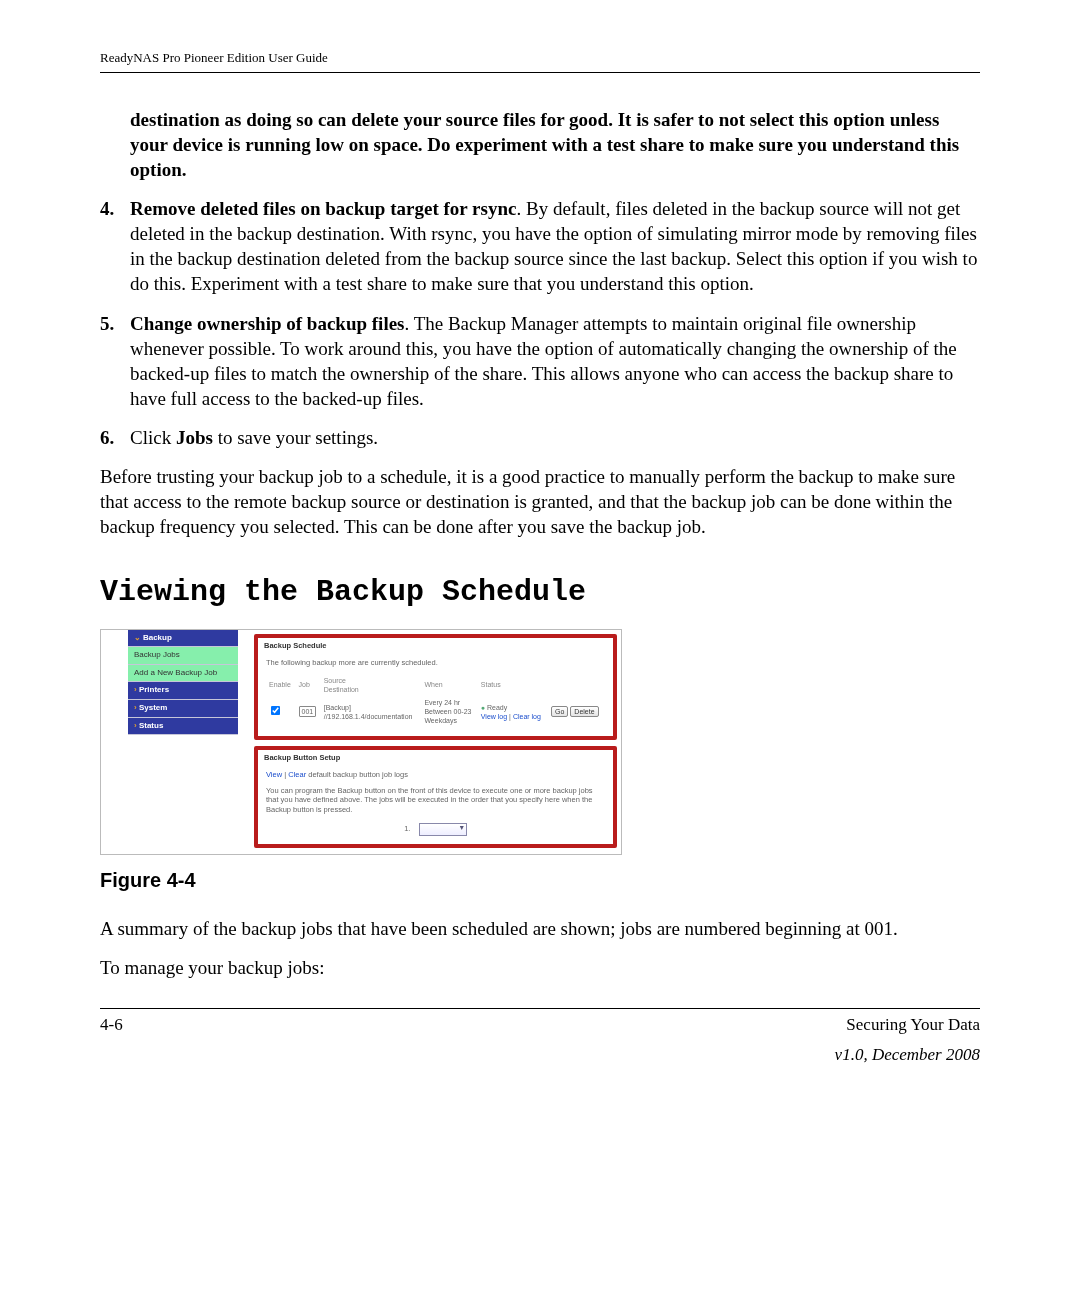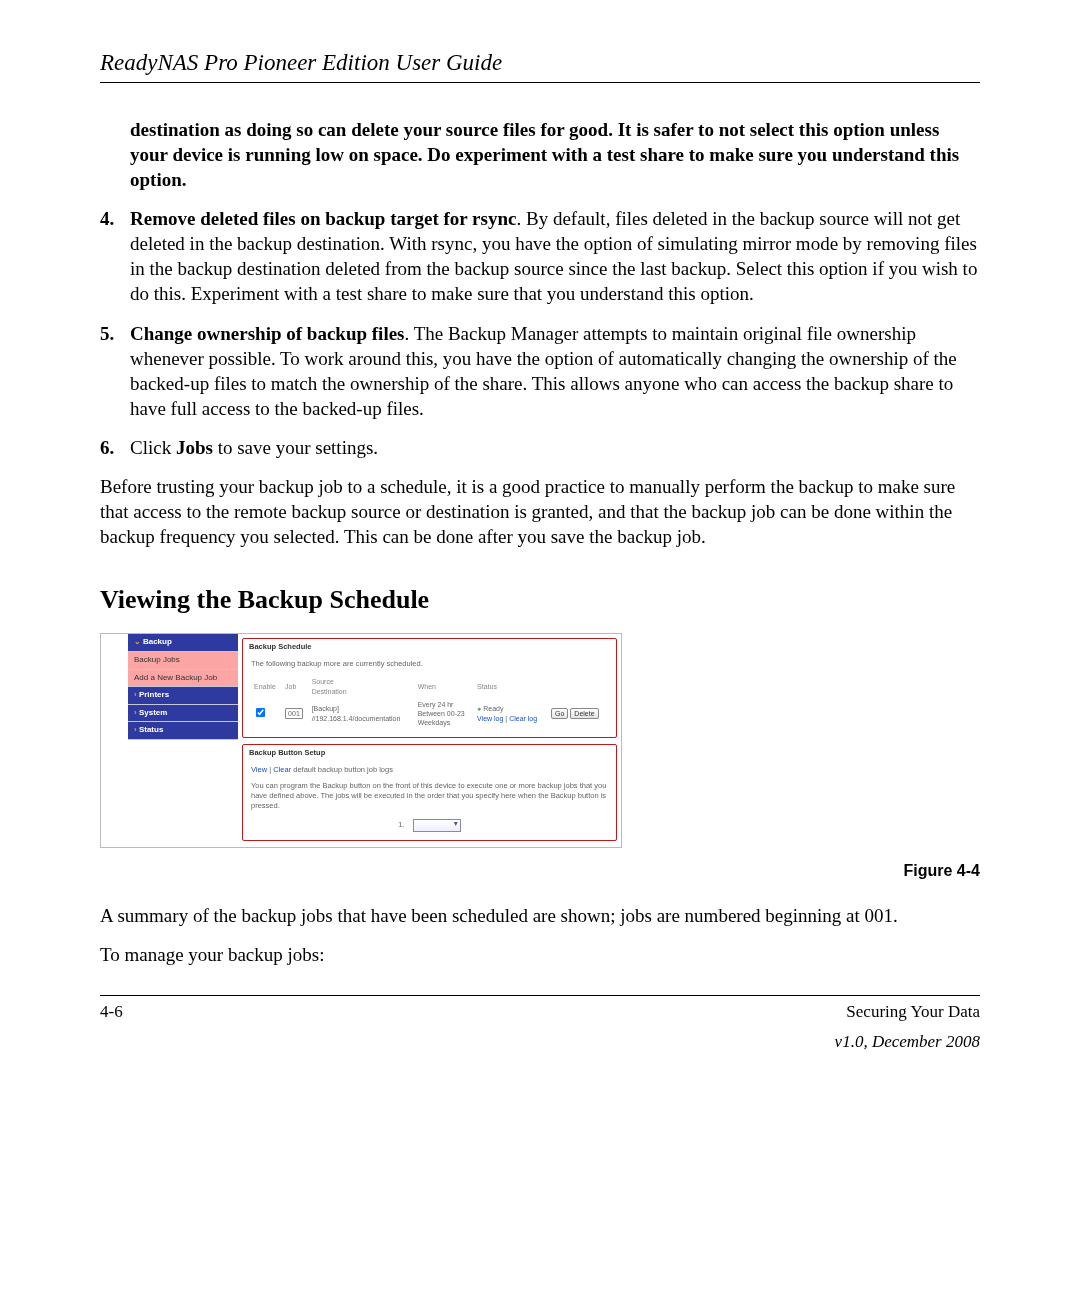--- a/index.html
+++ b/index.html
@@ -11,22 +11,21 @@
     width: 1080px;
   }
   .page {
     width: 880px;
     margin: 40px auto 40px auto;
   }
   .header-line, .footer-line {
     border-top: 1px solid #000;
   }
   .doc-header {
-    font-style: italic;
-    font-size: 23px;
+    font-size: 13px;
     padding: 10px 0 6px 0;
   }
   .doc-header-rule {
     border-bottom: 1px solid #000;
     margin-bottom: 34px;
   }
   .body-text {
     font-size: 19px;
     line-height: 1.32;
   }
@@ -48,31 +47,30 @@
   }
   ol.numbered > li .num {
     width: 30px;
     flex: 0 0 30px;
     font-weight: bold;
   }
   ol.numbered > li .txt {
     flex: 1;
   }
   .section-heading {
-    font-family: Liberation Serif, serif;
-    font-size: 26px;
+    font-family: Liberation Mono, monospace;
+    font-size: 30px;
     font-weight: bold;
     margin: 34px 0 16px 0;
   }
   .figure-caption {
     font-family: Helvetica, Arial, sans-serif;
-    font-size: 16px;
+    font-size: 20px;
     font-weight: bold;
     margin: 12px 0 22px 0;
-    text-align: right;
   }
   .footer {
     display: flex;
     justify-content: space-between;
     font-size: 17px;
     padding-top: 6px;
   }
   .footer-version {
     text-align: right;
     font-style: italic;
@@ -97,42 +95,42 @@
   .sidebar .item {
     padding: 3px 6px;
     border-bottom: 1px solid #c6c6d9;
   }
   .sidebar .item.header {
     background: #2f3aa0;
     color: #fff;
     font-weight: bold;
   }
   .sidebar .item.sub {
-    background: #fca5a5;
+    background: #86efac;
     color: #333;
   }
   .chev::before {
     content: "› ";
     color: #e0a030;
     font-weight: bold;
   }
   .chev-open::before {
     content: "⌄ ";
     color: #e0a030;
     font-weight: bold;
   }
   .content {
     flex: 1;
     background: #fff;
     font-size: 7.5px;
     color: #666;
   }
   .panel {
-    border: 1px solid #b91c1c;
-    margin: 4px 4px 6px 4px;
+    border: 4px solid #b91c1c;
+    margin: 4px 4px 6px 16px;
     border-radius: 2px;
   }
   .panel-title {
     font-weight: bold;
     color: #333;
     padding: 3px 6px 3px 6px;
   }
   .panel-body {
     padding: 4px 8px 8px 8px;
   }

